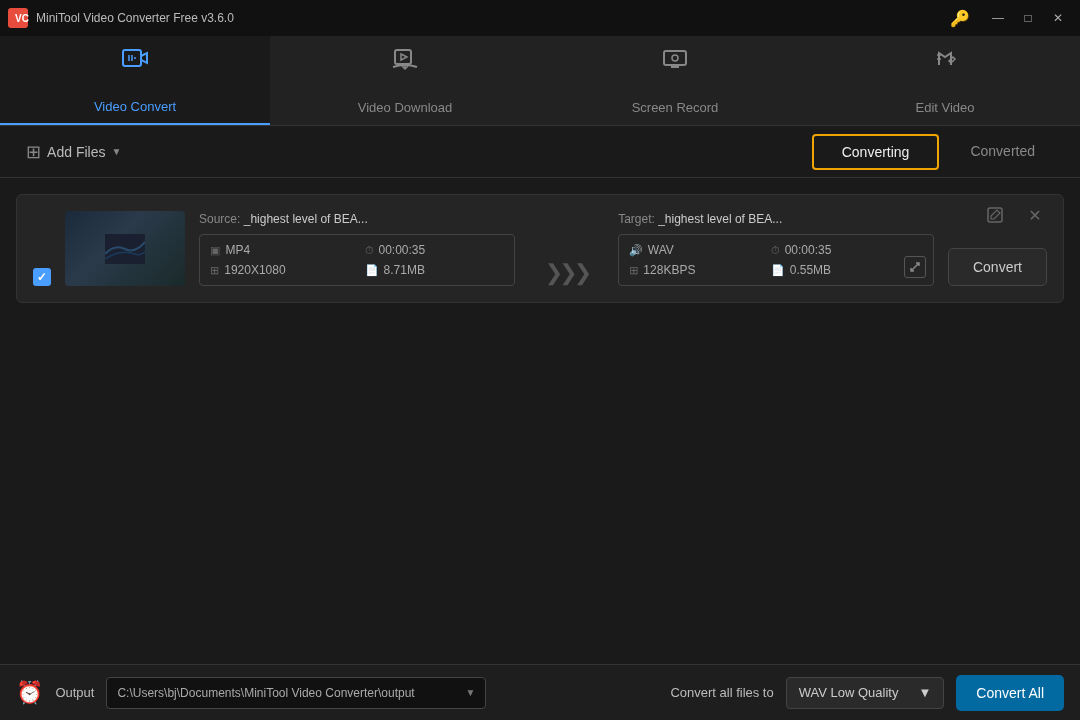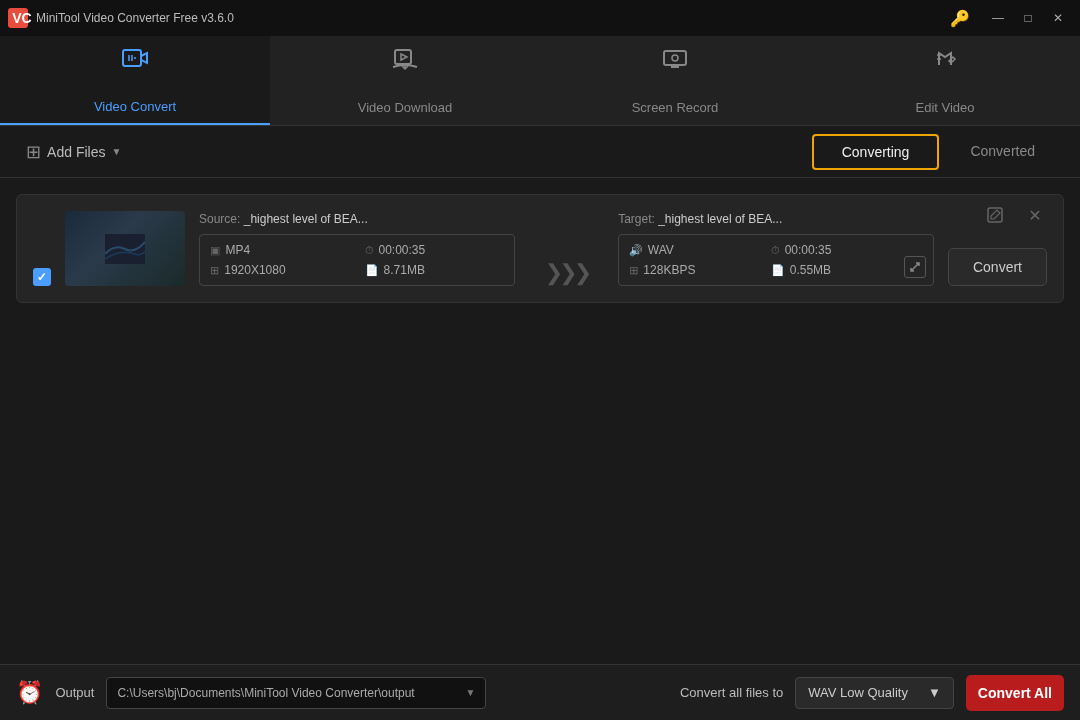--- a/index.html
+++ b/index.html
@@ -23,21 +23,21 @@
       position: relative;
     }
     #titlebar .logo {
       width: 20px;
       height: 20px;
       background: #e74c3c;
       border-radius: 3px;
       display: flex;
       align-items: center;
       justify-content: center;
-      font-size: 14px;
+      font-size: 10px;
       font-weight: bold;
       color: white;
       margin-right: 8px;
       flex-shrink: 0;
       padding-left: 8px;
     }
     #titlebar .title-text {
       font-size: 12px;
       color: #bbb;
       flex: 1;
@@ -362,30 +362,29 @@
       background: #2a2a2a;
       border: 1px solid #444;
       border-radius: 4px;
       padding: 6px 12px;
       color: #ccc;
       font-size: 13px;
       cursor: pointer;
       height: 32px;
     }
     .convert-all-btn {
-      background: #b91c1c;
+      background: #0369a1;
       border: none;
       color: white;
-      padding: 8px 12px;
+      padding: 8px 20px;
       border-radius: 5px;
       font-size: 14px;
       cursor: pointer;
       height: 36px;
       flex-shrink: 0;
-      font-weight: bold;
     }
   </style>
 </head>
 <body>
 
 <div id="titlebar">
   <div class="logo">VC</div>
   <span class="title-text">MiniTool Video Converter Free v3.6.0</span>
   <div class="win-controls">
     <span class="key-icon">🔑</span>

